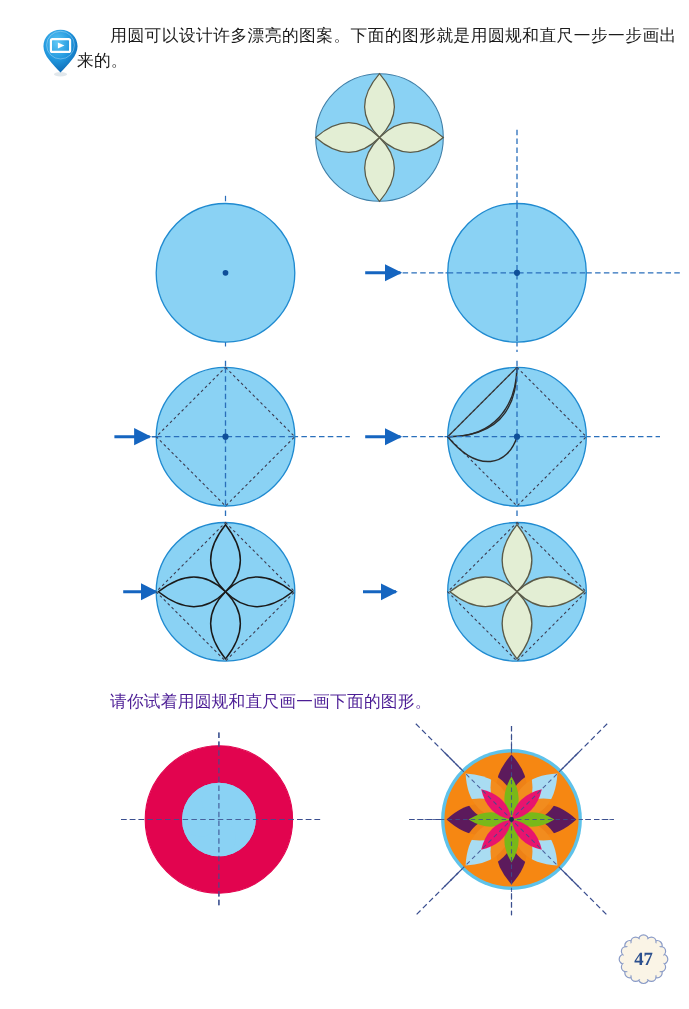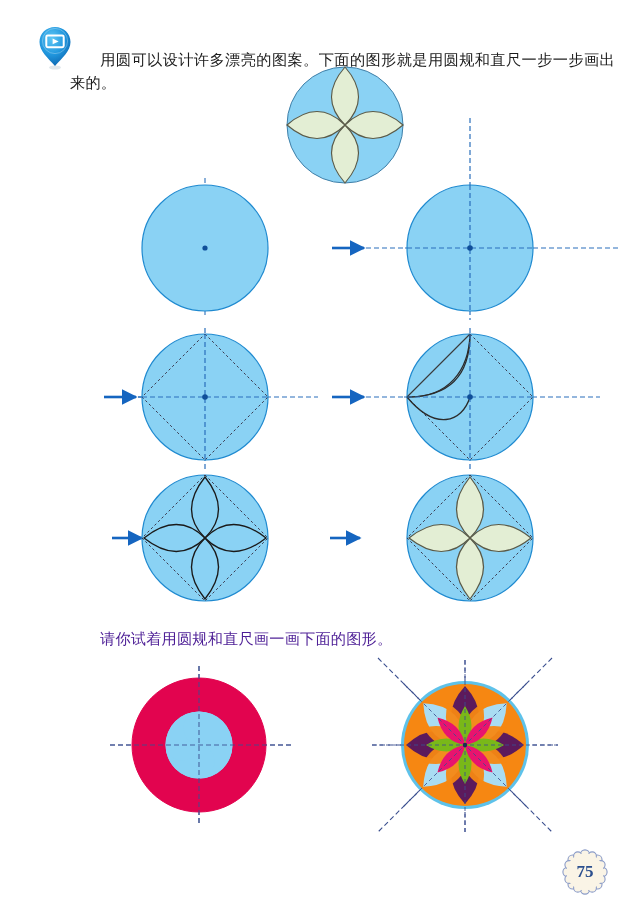--- a/index.html
+++ b/index.html
@@ -33,24 +33,23 @@
     left: 38px; top: 4px;
     width: 34px; height: 44px;
   }
   .intro-text {
     position: absolute;
     left: 70px; top: 0px;
     width: 545px;
     font-size: 15.2px;
     line-height: 22.5px;
     color: #1b1b1b;
-    font-family: Liberation Mono, monospace;
+    font-family: Liberation Serif, serif;
     letter-spacing: 0.2px;
     text-align: justify;
-    margin-top: 28px;
   }
   .intro-text .indent { display: inline-block; width: 30px; }
 
   
   .prompt-text {
     position: absolute;
     left: 100px; top: 628px;
     font-size: 15.2px;
     line-height: 22px;
     color: #4c1d95;
@@ -355,16 +354,16 @@
         <circle cx="39.9" cy="16.8" r="4.2"></circle>
         <circle cx="39.9" cy="31.2" r="4.2"></circle>
         <circle cx="31.2" cy="39.9" r="4.2"></circle>
         <circle cx="16.8" cy="39.9" r="4.2"></circle>
         <circle cx="8.1" cy="31.2" r="4.2"></circle>
         <circle cx="8.1" cy="16.8" r="4.2"></circle>
         <circle cx="16.8" cy="8.1" r="4.2"></circle>
       </g>
       <circle cx="24" cy="24" r="18.5" fill="#faf4e6" stroke="none"></circle>
     </svg>
-    <div class="num">75</div>
+    <div class="num">47</div>
   </div>
 
 </div>
 
 </body></html>

